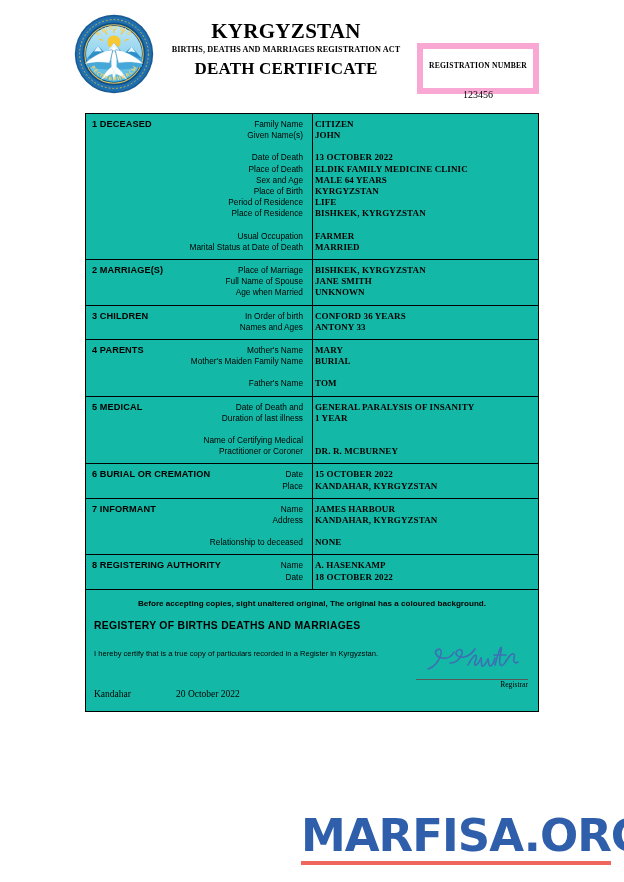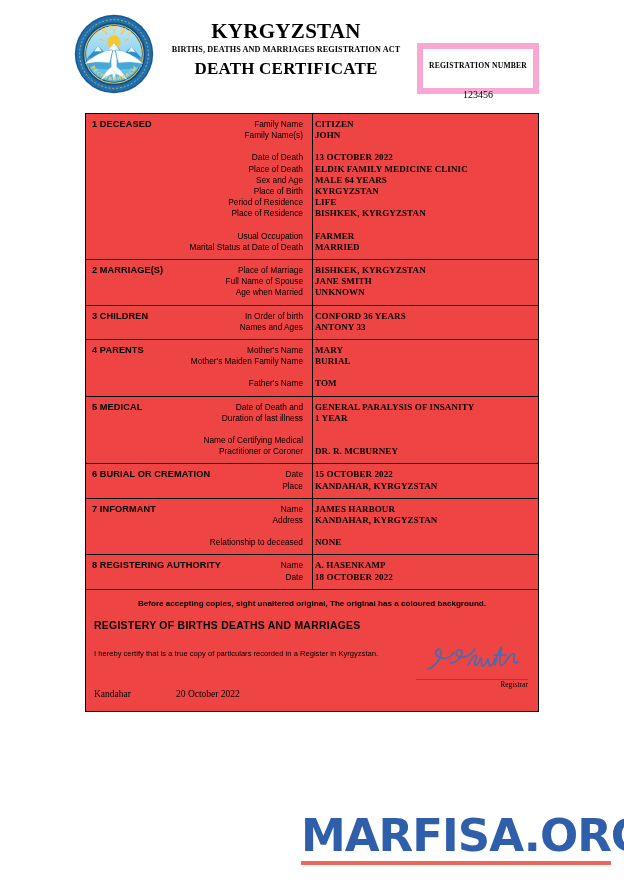--- a/index.html
+++ b/index.html
@@ -92,21 +92,21 @@
     color: #000;
   }
 
   
   #cert {
     position: absolute;
     left: 85px; top: 113px;
     width: 454px;
     border: 1.2px solid #000;
     box-sizing: border-box;
-    background: #ef4444;
+    background: #14b8a6;
   }
   .sect {
     position: relative;
     border-bottom: 1.2px solid #000;
     box-sizing: border-box;
   }
   .sect:last-child { border-bottom: none; }
 
   
   .sect.split::after {
@@ -317,21 +317,21 @@
 
   <div id="cert">
       <div class="sect split">
         <div class="sect-title">1 DECEASED</div>
         <div class="rows">
           <div class="row">
             <div class="row-label">Family Name</div>
             <div class="row-value">CITIZEN</div>
           </div>
           <div class="row">
-            <div class="row-label">Family Name(s)</div>
+            <div class="row-label">Given Name(s)</div>
             <div class="row-value">JOHN</div>
           </div>
           <div class="row gap"></div>
           <div class="row">
             <div class="row-label">Date of Death</div>
             <div class="row-value">13 OCTOBER 2022</div>
           </div>
           <div class="row">
             <div class="row-label">Place of Death</div>
             <div class="row-value">ELDIK FAMILY MEDICINE CLINIC</div>

